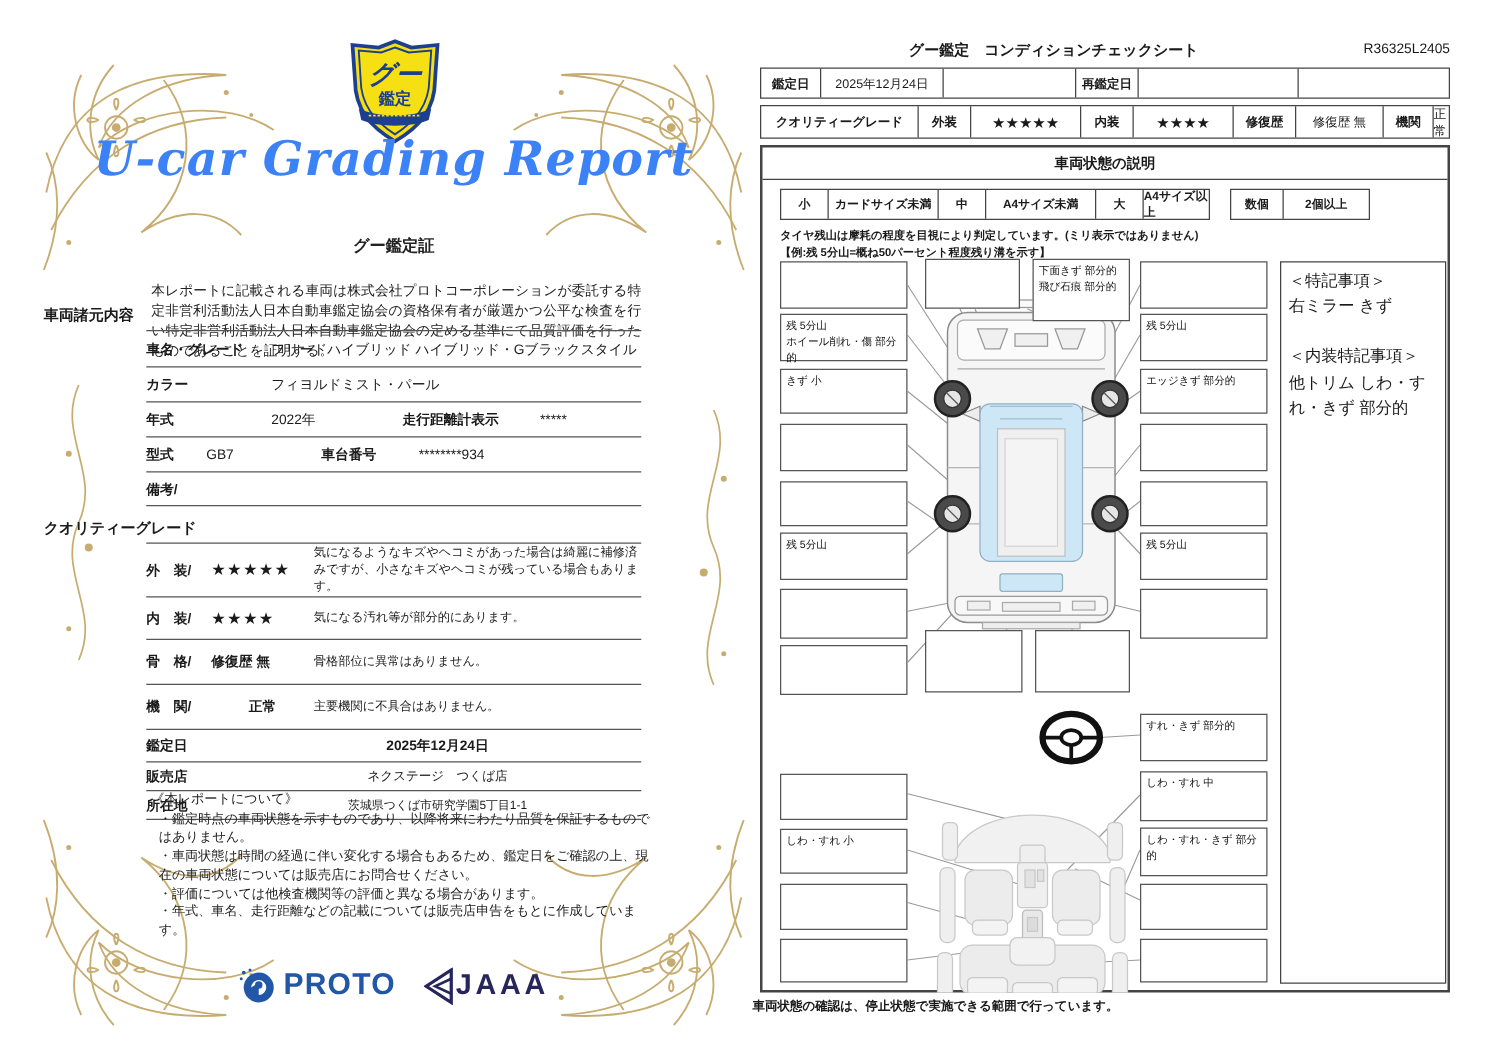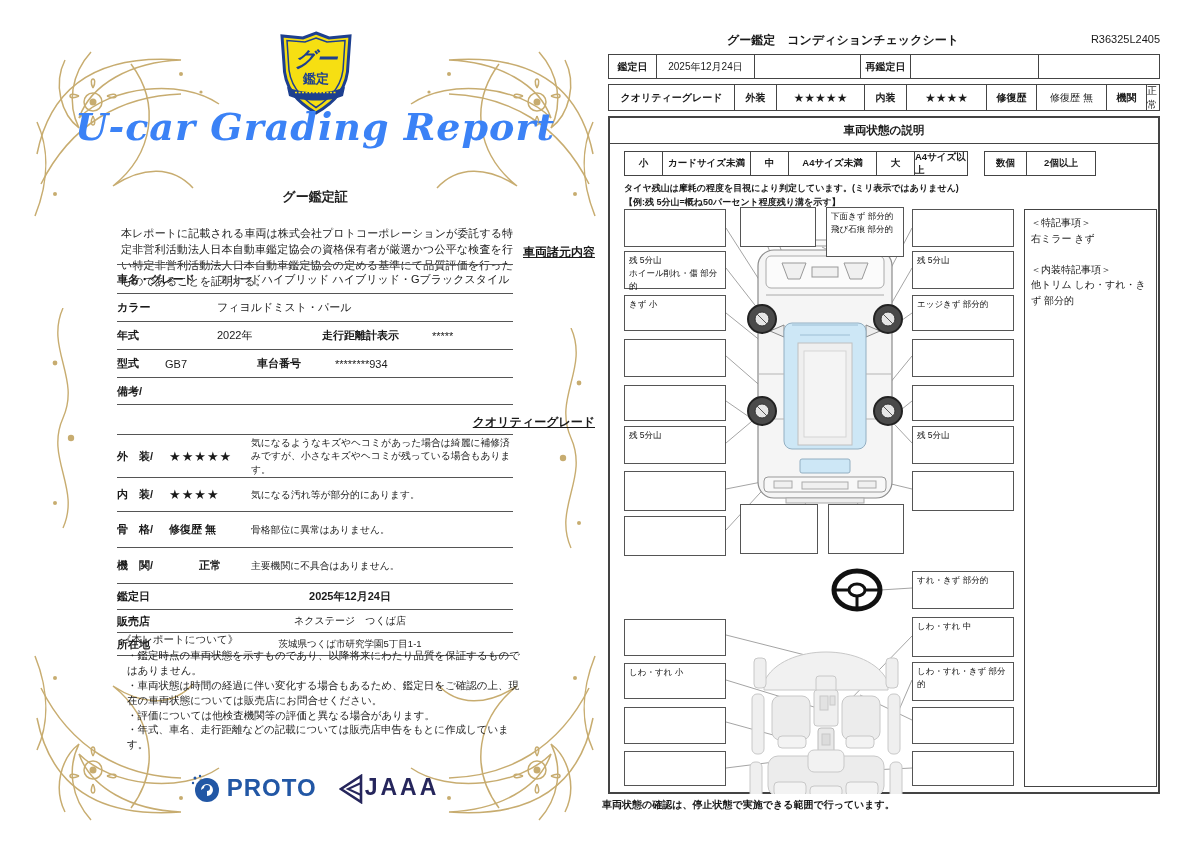--- a/index.html
+++ b/index.html
@@ -4,21 +4,21 @@
 <style>
   html,body{margin:0;padding:0;background:#fff;}
   body{width:1200px;height:848px;position:relative;font-family:"Liberation Sans","DejaVu Sans",sans-serif;color:#1a1a1a;overflow:hidden;}
   .abs{position:absolute;}
   
   #left-page{left:35px;top:28px;width:560px;height:800px;}
   .deco{pointer-events:none;opacity:.9;}
   #lp-title{left:0;top:76px;width:560px;text-align:center;font-family:"DejaVu Serif","Liberation Serif",serif;font-style:italic;font-weight:bold;font-size:38px;color:#3b82f6;letter-spacing:1px;}
   #lp-sub{left:0;top:124px;width:560px;text-align:center;font-size:13px;font-weight:bold;color:#222;margin-top:36px;}
   #lp-intro{left:86px;top:150px;width:392px;font-size:11px;line-height:1.45;text-align:justify;color:#222;margin-top:48px;}
-  .lp-h{left:0;top:0;width:560px;text-align:right;font-size:12px;font-weight:bold;text-decoration:underline;}
+  .lp-h{left:0;top:0;width:560px;text-align:left;font-size:12px;font-weight:bold;}
   .tbl{left:82px;width:396px;}
   .trow{border-top:1px solid #555;display:flex;align-items:center;}
   .trow:last-child{border-bottom:1px solid #555;}
   .tl{font-weight:bold;font-size:11px;}
   .tv{font-size:11px;}
   .stars{font-size:13px;letter-spacing:1px;}
   .desc{font-size:9.8px;line-height:1.35;}
   .notes{font-size:10.5px;line-height:1.42;color:#222;}
   #lp-logos{left:0;top:746px;width:560px;display:flex;justify-content:center;align-items:center;gap:22px;}
   .proto-txt{font-size:24px;font-weight:bold;color:#2257a5;letter-spacing:1px;}
@@ -30,21 +30,21 @@
   .htbl{left:8px;width:552px;border:1.5px solid #444;display:flex;box-sizing:border-box;background:#fff;}
   .hc{border-right:1px solid #444;display:flex;align-items:center;justify-content:center;font-size:10px;font-weight:bold;box-sizing:border-box;height:100%;}
   .hc:last-child{border-right:none;}
   #main-box{left:8px;top:88px;width:552px;height:678px;border:2px solid #444;box-sizing:border-box;background:#fff;}
   #sec-bar{left:0;top:0;width:548px;height:25px;border-bottom:1.5px solid #444;display:flex;align-items:center;justify-content:center;font-size:11.5px;font-weight:bold;}
   .lgd{border:1px solid #444;display:flex;box-sizing:border-box;height:25px;background:#fff;}
   .lc{border-right:1px solid #444;display:flex;align-items:center;justify-content:center;font-size:9.5px;font-weight:600;box-sizing:border-box;}
   .lc:last-child{border-right:none;}
   #tire-notes{left:14px;top:64px;width:380px;font-size:9px;font-weight:600;line-height:1.5;}
   .cb{position:absolute;border:1px solid #555;background:#fff;font-size:8.5px;line-height:1.5;padding:2px 4px;white-space:pre-line;color:#111;box-sizing:border-box;}
-  #remarks-panel{left:414px;top:91px;width:133px;height:578px;border:1.5px solid #444;box-sizing:border-box;font-size:10px;line-height:1.55;padding:5px 6px;white-space:pre-line;background:#fff;}
+  #remarks-panel{left:414px;top:91px;width:133px;height:578px;border:1.5px solid #444;box-sizing:border-box;font-size:13px;line-height:1.55;padding:5px 6px;white-space:pre-line;background:#fff;}
   #rp-footer{left:2px;top:770px;font-size:10px;font-weight:bold;}
   svg text{font-family:"Liberation Sans","DejaVu Sans",sans-serif;}
 </style>
 </head>
 <body>
 
 <svg width="0" height="0" style="position:absolute" aria-hidden="true">
   <defs>
     <g id="flourish-main" fill="none" stroke="#c2a461" stroke-width="1.5">
       <path d="M6,110 C20,40 70,10 150,16 C100,18 60,40 48,74 C80,42 150,34 188,60"></path>

